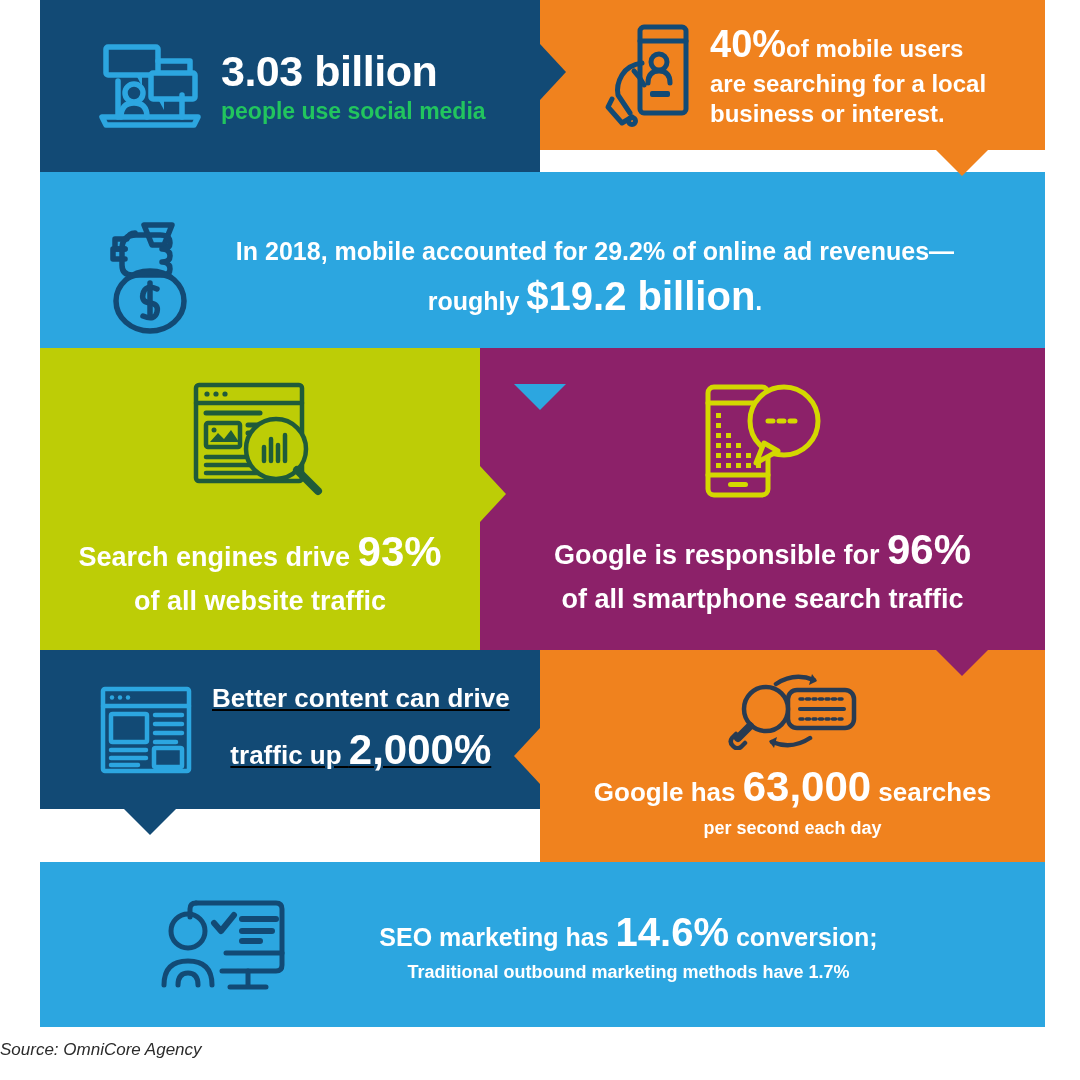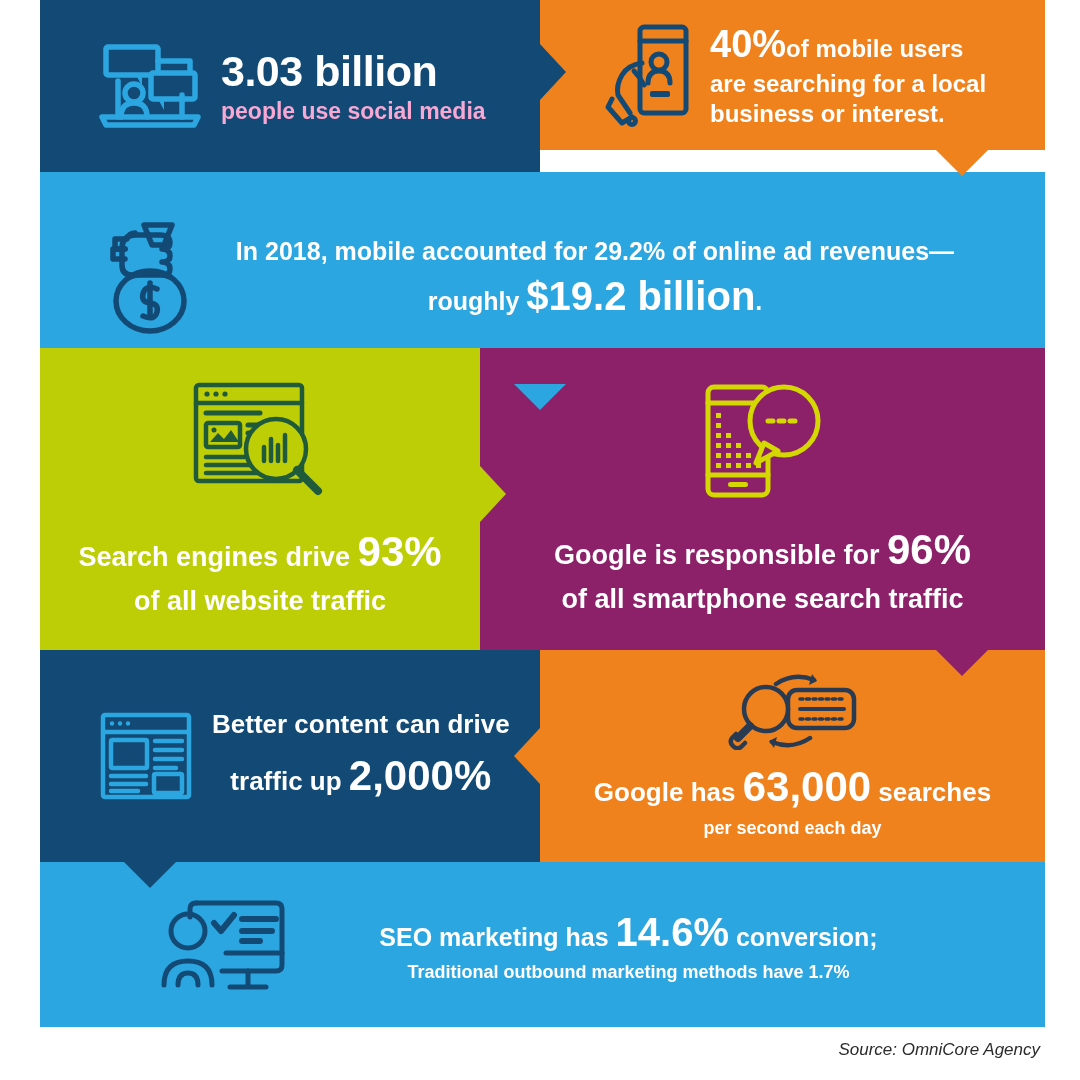--- a/index.html
+++ b/index.html
@@ -41,21 +41,21 @@
   .notch-left  { border-top:28px solid transparent; border-bottom:28px solid transparent; }
 
   
   #p-social {
     left:40px; top:0px; width:500px; height:172px;
     background:var(--c-darkblue);
   }
   #p-social .body { display:flex; align-items:center; gap:18px; padding-left:58px; }
   #p-social .txt { text-align:left; }
   #p-social .line1 { font-size:43px; color:#fff; font-weight:bold; letter-spacing:-0.5px; }
-  #p-social .line2 { font-size:23px; color:#f9a8d4; font-weight:bold; margin-top:2px; }
+  #p-social .line2 { font-size:23px; color:#22c55e; font-weight:bold; margin-top:2px; }
 
   
   #p-mobile {
     left:540px; top:0px; width:505px; height:150px;
     background:var(--c-orange);
   }
   #p-mobile .body { display:flex; align-items:center; gap:16px; padding-left:62px; }
   #p-mobile .txt { font-size:24px; color:#fff; font-weight:bold; line-height:1.28; text-align:left; }
   #p-mobile .num { font-size:38px; font-weight:bold; }
 
@@ -89,22 +89,23 @@
   }
   #p-google .body { flex-direction:column; justify-content:center; width:100%; padding:0 24px; }
   #p-google .icon-wrap { margin-bottom:22px; }
   #p-google .txt { color:#fff; text-align:center; line-height:1.3; }
   #p-google .l1 { font-size:27px; font-weight:bold; }
   #p-google .l1 .num { font-size:42px; }
   #p-google .l2 { font-size:27px; font-weight:bold; margin-top:4px; }
 
   
   #p-content {
-    left:40px; top:650px; width:500px; height:212px;
+    left:40px; top:650px; width:500px; height:159px;
     background:var(--c-darkblue);
+    text-decoration:underline;
   }
   #p-content .body { display:flex; align-items:center; gap:18px; padding-left:58px; }
   #p-content .txt { color:#fff; text-align:center; line-height:1.35; }
   #p-content .l1 { font-size:26px; font-weight:bold; }
   #p-content .l2 { font-size:26px; font-weight:bold; margin-top:6px; }
   #p-content .l2 .num { font-size:42px; }
 
   
   #p-persec {
     left:540px; top:650px; width:505px; height:212px;
@@ -125,21 +126,21 @@
   #p-seo .body { display:flex; align-items:center; gap:14px; padding-left:120px; width:100%; }
   #p-seo .txt { flex:1; color:#fff; text-align:center; line-height:1.4; padding-right:90px; }
   #p-seo .l1 { font-size:25px; font-weight:bold; }
   #p-seo .l1 .num { font-size:40px; }
   #p-seo .l2 { font-size:18px; font-weight:bold; margin-top:0; }
 
   
   #source {
     position:absolute;
     left:0; top:1040px; width:1040px;
-    text-align:right;
+    text-align:left;
     font-size:17px;
     font-style:italic;
     color:#2b2b2b;
     font-family:"Liberation Sans", sans-serif;
   }
 
   .icon-wrap { flex:0 0 auto; display:flex; align-items:center; justify-content:center; }
 </style>
 </head>
 <body>

